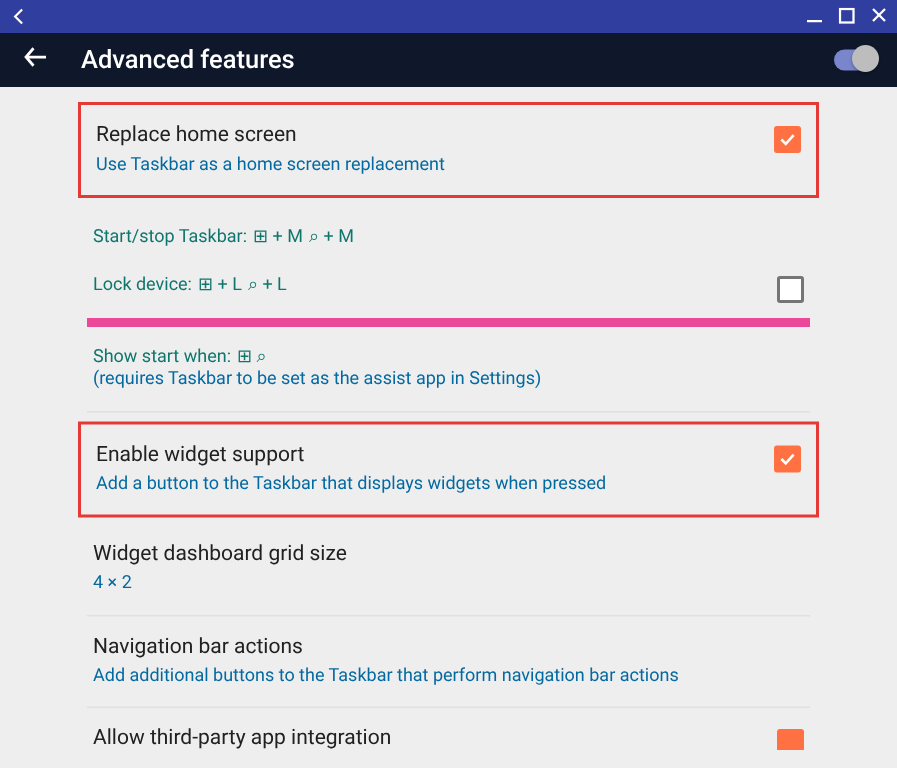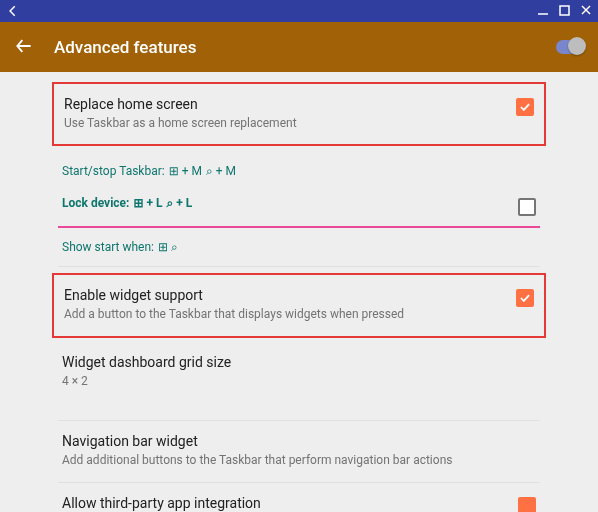--- a/index.html
+++ b/index.html
@@ -18,22 +18,22 @@
   display: flex;
   align-items: center;
   justify-content: space-between;
   padding: 0 6px;
   color: #fff;
 }
 .titlebar .left svg { display:block; }
 .titlebar .right { display:flex; gap:10px; align-items:center; }
 .titlebar .right span { font-size:16px; line-height:1; cursor:default; }
 .appbar {
-  background: #a16207;
-  height: 50px;
+  background: #0f172a;
+  height: 36px;
   display: flex;
   align-items: center;
   padding: 0 14px;
   color: #fff;
 }
 .appbar .back { margin-right: 20px; }
 .appbar .title { font-size: 17px; font-weight: 500; flex:1; }
 .toggle {
   width: 28px; height: 14px; border-radius: 10px;
   background: #7986cb; position: relative;
@@ -49,25 +49,25 @@
   overflow-y: auto;
 }
 .item {
   border-bottom: 1px solid #e0e0e0;
   padding: 12px 4px;
   display: flex;
   align-items: flex-start;
   gap: 16px;
   position: relative;
 }
-.item.subrow { border-bottom: 2px solid #ec4899; padding: 10px 4px; font-weight: bold; }
+.item.subrow { border-bottom: 6px solid #ec4899; padding: 10px 4px; }
 .item.nobottom { border-bottom: none; padding-bottom: 6px; }
 .item .text { flex:1; min-width:0; }
 .item .title-row { font-size: 14px; color: #212121; margin-bottom: 3px; }
-.item .desc { font-size: 12px; color: #737373; line-height: 1.45; }
+.item .desc { font-size: 12px; color: #0369a1; line-height: 1.45; }
 .trailing { width: 34px; display:flex; align-items:center; justify-content:flex-end; padding-top:2px;}
 .check {
   width: 18px; height: 18px; border-radius: 2px;
   display:flex; align-items:center; justify-content:center;
 }
 .check.on { background:#ff7043; }
 .check.on svg { stroke:#fff; }
 .check.off { border: 2px solid #757575; background:#fff; }
 .highlight {
   border: 2px solid #e53935;
@@ -158,49 +158,50 @@
       <div class="check off"></div>
     </div>
   </div>
 
   <div class="item">
     <div class="text">
       <div class="kbd-line">
         <span>Show start when:</span>
         <span class="mono-icon">⊞  ⌕</span>
       </div>
+      <div class="desc">(requires Taskbar to be set as the assist app in Settings)</div>
     </div>
     <div class="trailing"></div>
   </div>
 
   <div class="item highlight" style="margin-top:6px;">
     <div class="text">
       <div class="title-row">Enable widget support</div>
       <div class="desc">Add a button to the Taskbar that displays widgets when pressed</div>
     </div>
     <div class="trailing">
       <div class="check on">
         <svg width="14" height="14" viewBox="0 0 24 24" fill="none" stroke-width="3">
             <path d="M5 12 L10 17 L19 7"></path>
           </svg>
       </div>
     </div>
   </div>
 
-  <div class="item" style="padding-top:16px;flex-direction:column;">
+  <div class="item" style="padding-top:16px;">
     <div class="text">
       <div class="title-row">Widget dashboard grid size</div>
       <div class="desc">4 × 2</div>
     </div>
     <div class="trailing"></div>
   </div>
 
   <div class="item">
     <div class="text">
-      <div class="title-row">Navigation bar widget</div>
+      <div class="title-row">Navigation bar actions</div>
       <div class="desc">Add additional buttons to the Taskbar that perform navigation bar actions</div>
     </div>
     <div class="trailing"></div>
   </div>
 
   <div class="item">
     <div class="text">
       <div class="title-row">Allow third-party app integration</div>
 
     </div>

